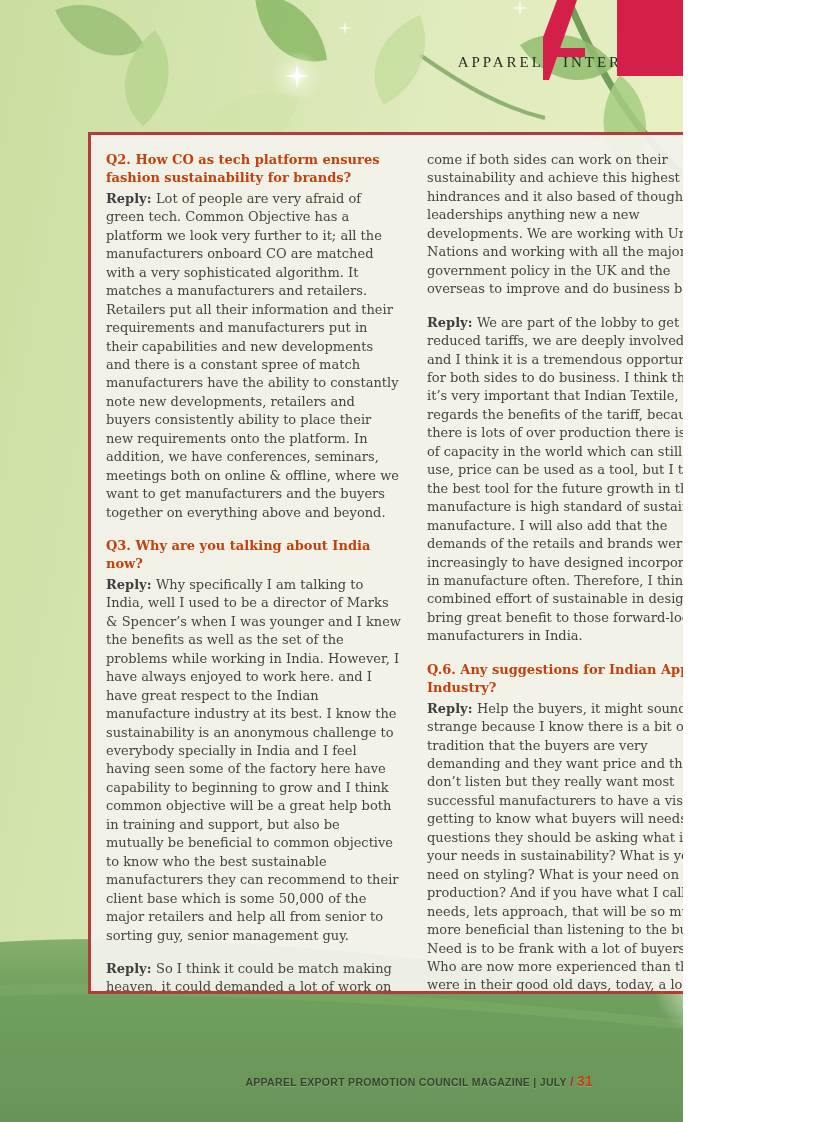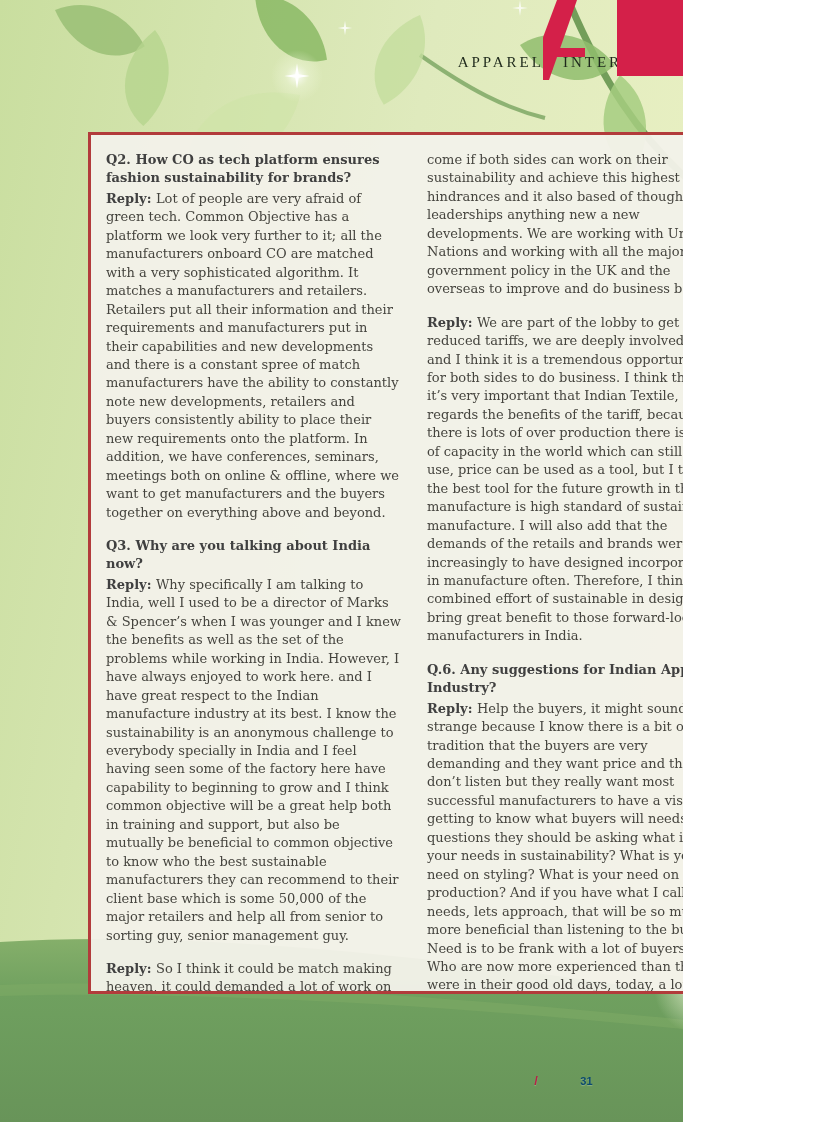--- a/index.html
+++ b/index.html
@@ -28,41 +28,41 @@
     background:rgba(242,241,233,0.96);
     border:3px solid #b23b3b;
     padding:16px 15px 10px 15px;
     display:flex;gap:26px;
     overflow:hidden;
   }
   .col{flex:1;min-width:0;}
   .qa-section{margin:0 0 15px 0;}
   .q-heading{
     font-weight:bold;
-    color:#404040;
+    color:#c2410c;
     font-size:13px;line-height:1.38;
     margin:0 0 3px 0;
   }
   .reply{
     margin:0;
     font-size:13px;line-height:1.42;
     color:#45443e;
   }
   .reply b{color:#404040;}
   
   .footer{
     position:absolute;top:1073px;right:90px;
     font-family:"Liberation Sans", sans-serif;
     font-size:10.5px;font-weight:bold;letter-spacing:0.3px;
     color:#38412f;
     text-shadow:0 1px 1px rgba(255,255,255,0.25);
     display:flex;align-items:baseline;gap:3px;
   }
   .footer .sep{color:#b32446;font-size:13px;font-weight:bold;}
-  .footer .pageno{font-size:11px;color:#0c4a6e;margin-left:39px;}
+  .footer .pageno{font-size:14px;color:#c2410c;}
 </style>
 </head>
 <body>
 
 <div class="page">
 
   <svg class="bg" width="827" height="1122" viewBox="0 0 827 1122" aria-hidden="true">
     <defs>
       <linearGradient id="bgGrad" x1="0" y1="0" x2="1" y2="0.25">
         <stop offset="0" stop-color="#c9de9f"></stop>
@@ -156,17 +156,18 @@
           <p class="reply"><b>Reply: </b>We are part of the lobby to get them reduced tariffs, we are deeply involved in and I think it is a tremendous opportunity for both sides to do business. I think that it’s very important that Indian Textile, as regards the benefits of the tariff, because there is lots of over production there is lot of capacity in the world which can still be of use, price can be used as a tool, but I think the best tool for the future growth in the manufacture is high standard of sustainable manufacture. I will also add that the demands of the retails and brands were increasingly to have designed incorporated in manufacture often. Therefore, I think the combined effort of sustainable in design will bring great benefit to those forward-looking manufacturers in India.</p>
         </div>
         <div class="qa-section">
           <div class="q-heading">Q.6. Any suggestions for Indian Apparel Industry?</div>
           <p class="reply"><b>Reply: </b>Help the buyers, it might sound strange because I know there is a bit of tradition that the buyers are very demanding and they want price and they don’t listen but they really want most successful manufacturers to have a vision of getting to know what buyers will needs. The questions they should be asking what is your needs in sustainability? What is your need on styling? What is your need on production? And if you have what I call is needs, lets approach, that will be so much more beneficial than listening to the buyers. Need is to be frank with a lot of buyers. Who are now more experienced than they were in their good old days, today, a lot of manufactures are the hot bed of experience in the fashion trends and the Indian industry should use that experience. </p>
         </div>
       </div>
   </div>
 
   <div class="footer">
+    <span>APPAREL EXPORT PROMOTION COUNCIL MAGAZINE | JULY</span>
     <span class="sep">/</span>
     <span class="pageno">31</span>
   </div>
 
 </div>
 
 </body></html>

